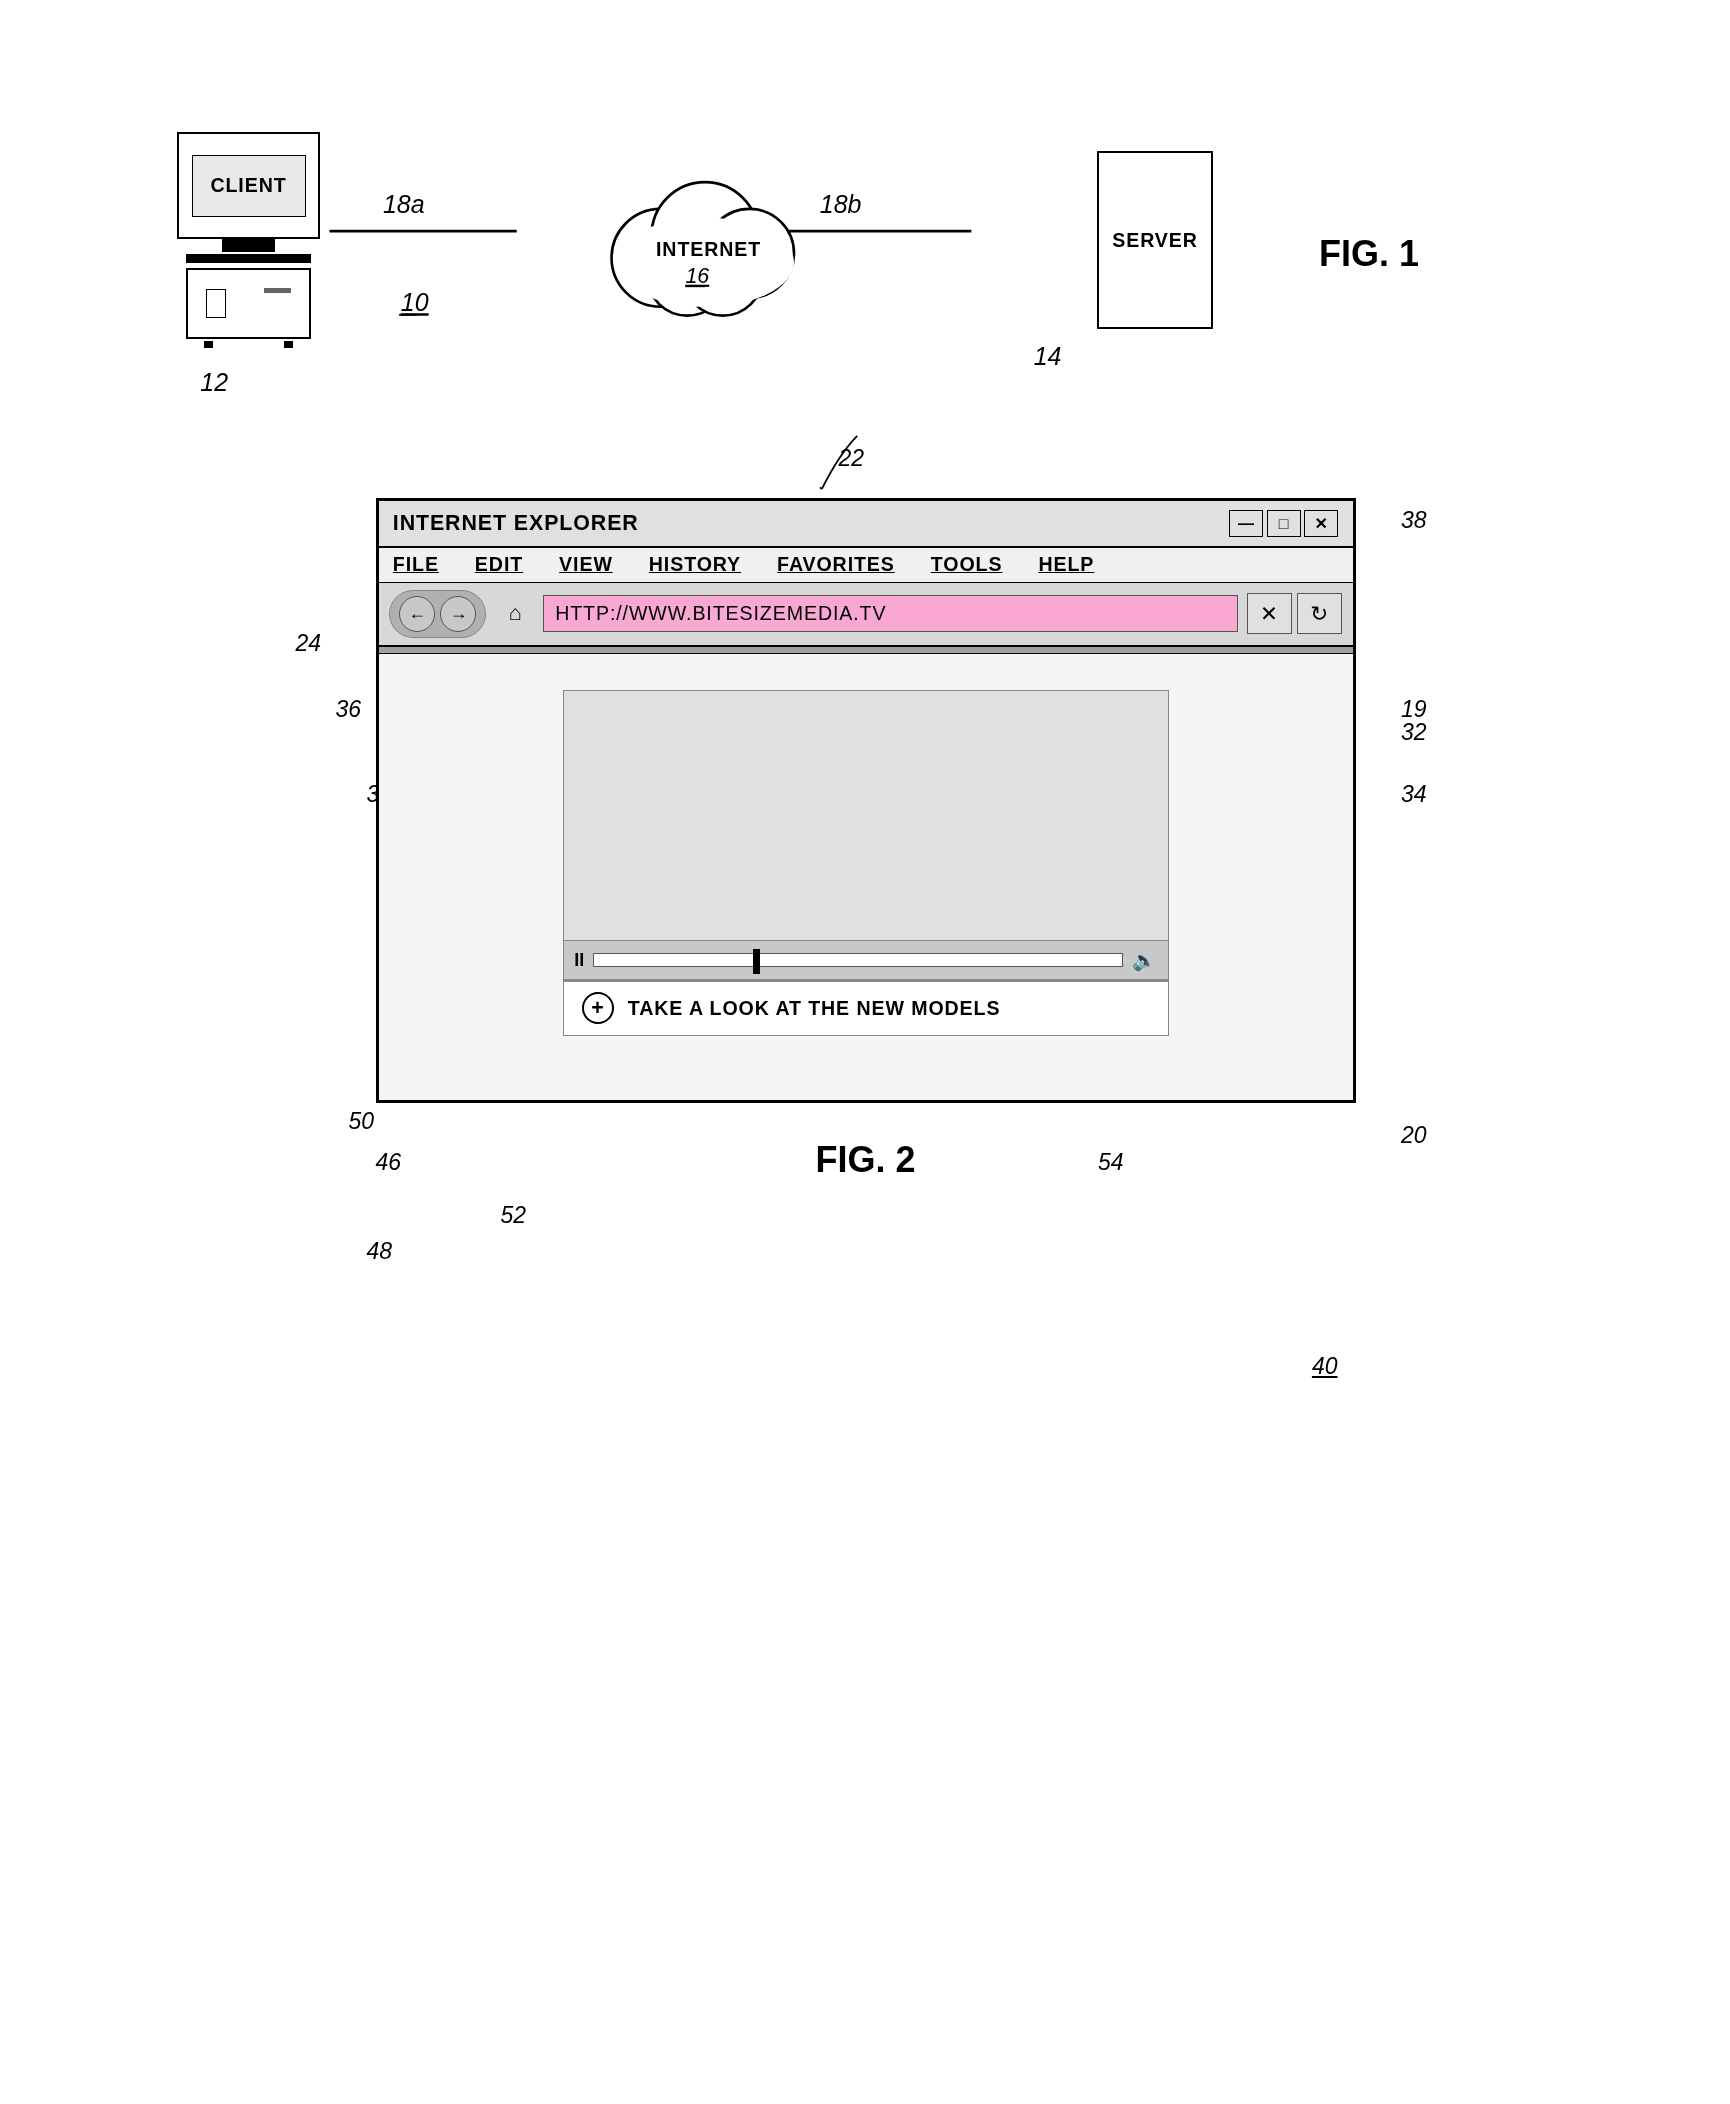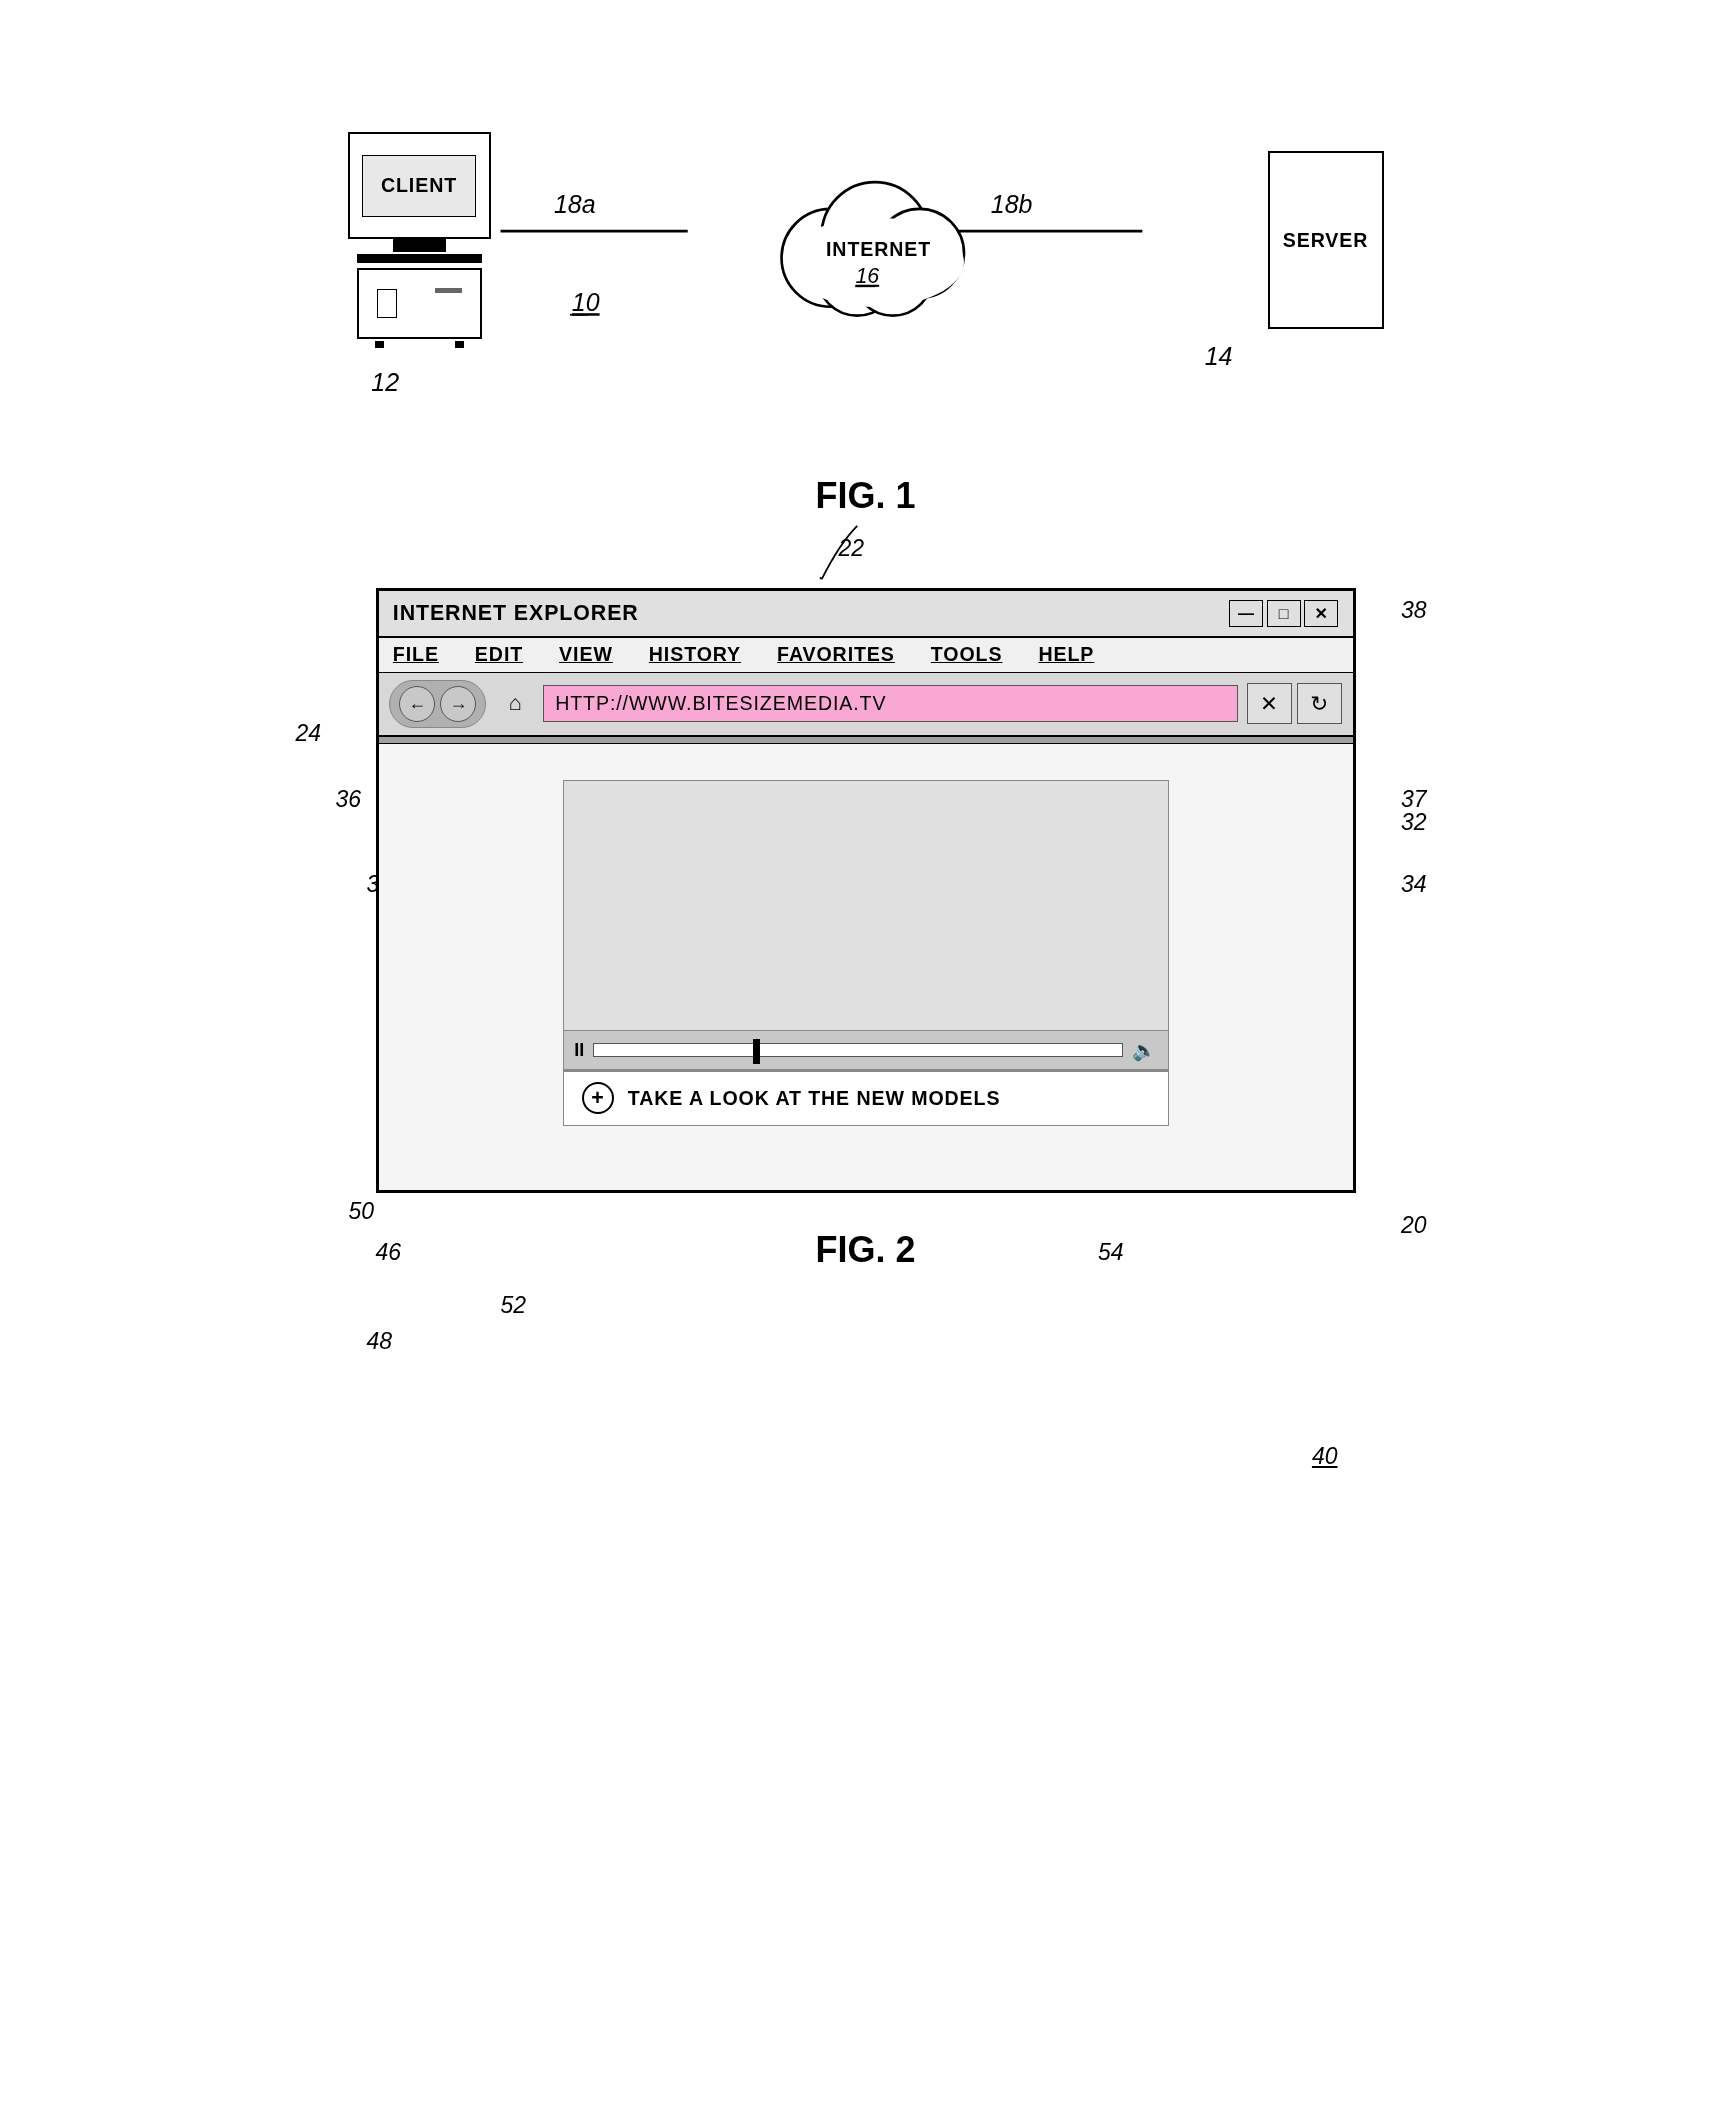--- a/index.html
+++ b/index.html
@@ -11,24 +11,23 @@
       display: flex;
       flex-direction: column;
       align-items: center;
       padding: 53px 71px;
     }
 
     
     .fig1-container {
       width: 100%;
       display: flex;
-      flex-direction: column;
+      flex-direction: row;
       align-items: center;
       margin-bottom: 71px;
-      gap: 21px;
     }
 
     .fig1-diagram {
       width: 1248px;
       height: 374px;
       position: relative;
       display: flex;
       align-items: center;
       justify-content: space-between;
       padding: 0 53px;
@@ -473,21 +472,21 @@
         <path d="M 120 70 Q 140 30 160 10" stroke="#000" stroke-width="2" fill="none"></path>
         <line x1="118" y1="68" x2="120" y2="70" stroke="#000" stroke-width="2"></line>
       </svg>
     </div>
 
     <div style="position:relative; width:1158px;">
 
       <span class="anno" style="top:9px; right:18px;">38</span>
       <span class="anno" style="top:116px; left:9px;margin-top:16px;">24</span>
       <span class="anno" style="top:198px; left:49px;">36</span>
-      <span class="anno" style="top:198px; right:18px;">37</span>
+      <span class="anno" style="top:198px; right:18px;">19</span>
       <span class="anno" style="top:230px; left:107px;">28</span>
       <span class="anno" style="top:221px; right:18px;">32</span>
       <span class="anno" style="top:283px; left:80px;">30</span>
       <span class="anno" style="top:283px; right:18px;">34</span>
       <span class="anno" style="top:624px; right:18px;">20</span>
 
       <span class="anno" style="top:610px; left:62px;">50</span>
       <span class="anno" style="top:651px; left:89px;">46</span>
       <span class="anno" style="top:740px; left:80px;">48</span>
       <span class="anno" style="top:704px; left:214px;">52</span>

